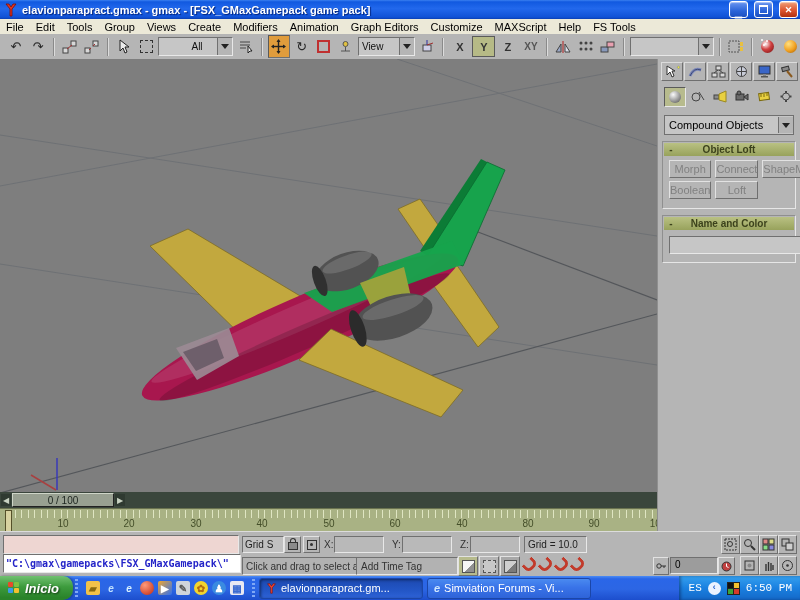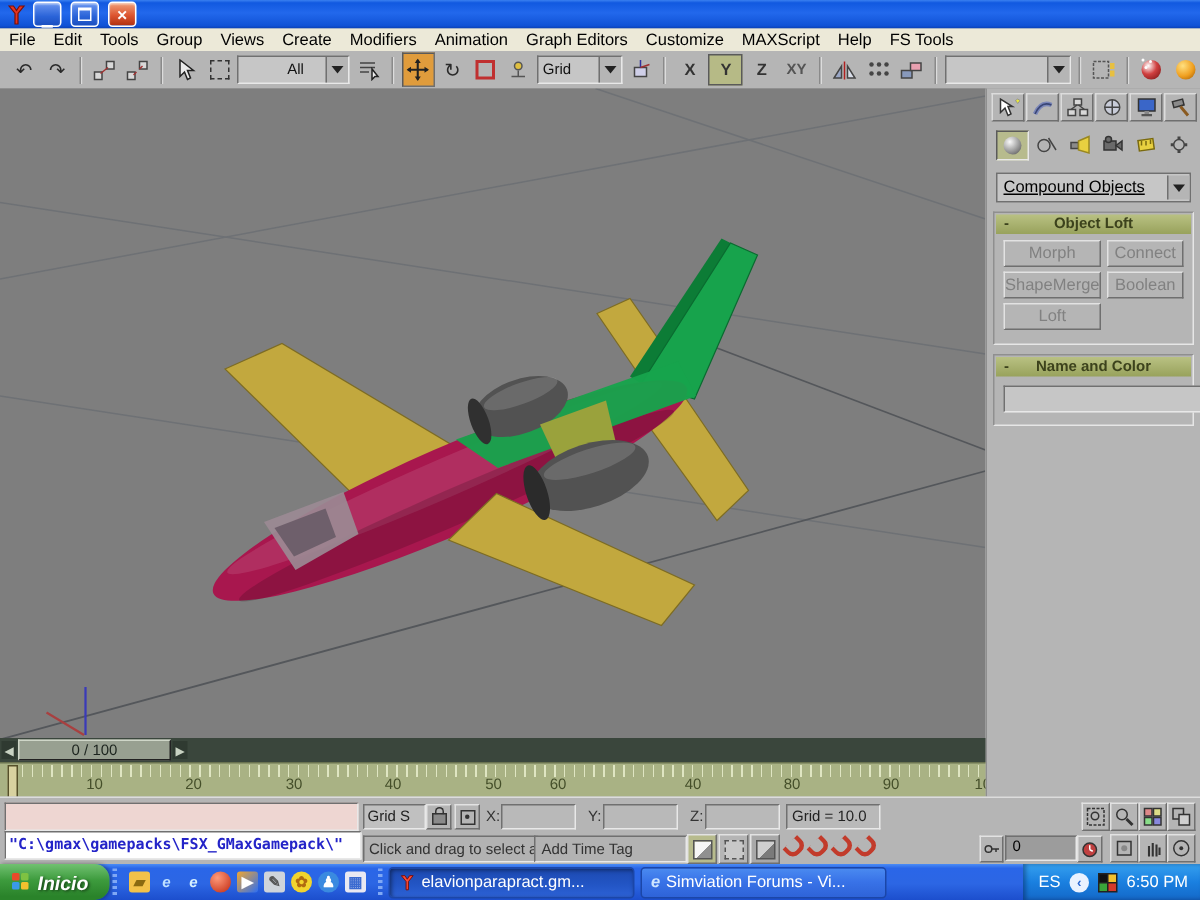--- a/index.html
+++ b/index.html
@@ -41,30 +41,30 @@
   .viewport{position:absolute;left:0;top:59px;width:657px;height:433px;background:#7e7e7e;overflow:hidden;}
   .viewport svg{position:absolute;inset:0;}
   
   .cpanel{position:absolute;left:657px;top:59px;right:0;bottom:24px;background:#b5b5b5;border-left:1px solid #8f8f8f;}
   .ctabs{display:flex;gap:1px;padding:3px 2px 2px 3px;}
   .ctab{width:22px;height:17px;background:#b5b5b5;border:1px solid #dcdcdc;border-right-color:#6f6f6f;border-bottom-color:#6f6f6f;
     display:flex;align-items:center;justify-content:center;}
   .subrow{display:flex;gap:2px;padding:4px 2px 4px 6px;}
   .sub{width:20px;height:18px;display:flex;align-items:center;justify-content:center;}
   .sub.active{background:#b7bb8d;border:1px solid #5a5a5a;border-bottom-color:#e8e8e8;border-right-color:#e8e8e8;}
-  .cp-dd{margin:4px 6px;height:18px;background:#c6c6c6;border:1px solid #707070;display:flex;align-items:center;font-size:11px;text-decoration:underline;}
+  .cp-dd{margin:4px 6px;height:18px;background:#c6c6c6;border:1px solid #707070;display:flex;align-items:center;font-size:11px;}
   .cp-dd .tx{flex:1;padding:0 4px;}
   .rollout{margin:6px 4px 0 4px;border:1px solid #8f8f8f;border-bottom-color:#e6e6e6;border-right-color:#e6e6e6;padding-bottom:6px;}
   .rtitle{height:13px;margin:1px;background:linear-gradient(180deg,#b9c183,#98a25c);
     display:flex;align-items:center;font-size:10px;font-weight:bold;color:#3c421c;}
   .rtitle .minus{width:14px;text-align:center;}
   .rtitle .cap{flex:1;text-align:center;padding-right:14px;}
   .agrow{display:flex;align-items:center;justify-content:flex-end;gap:4px;padding:4px 10px 2px 0;color:#8a8a8a;}
   .agbox{width:11px;height:11px;background:#c2c2c2;border:1px solid #8a8a8a;border-bottom-color:#eee;border-right-color:#eee;}
-  .btngrid{display:grid;grid-template-columns:1fr 1fr;gap:3px 4px;padding:3px 6px;}
+  .btngrid{display:grid;grid-template-columns:1fr 1fr 1fr;gap:3px 4px;padding:3px 6px;}
   .gbtn{height:16px;background:#b5b5b5;border:1px solid #e2e2e2;border-right-color:#6f6f6f;border-bottom-color:#6f6f6f;
     display:flex;align-items:center;justify-content:center;color:#818181;font-size:11px;}
   .namerow{display:flex;gap:4px;padding:5px 6px 2px 6px;align-items:center;}
   .namerow input{flex:1;height:14px;background:#c6c6c6;border:1px solid #707070;border-bottom-color:#e8e8e8;border-right-color:#e8e8e8;}
   
   .sliderrow{position:absolute;left:0;top:492px;width:657px;height:16px;background:#3a463c;display:flex;align-items:center;}
   .sarrow{width:10px;height:12px;margin:0 1px;background:#2f3a31;color:#c8d2c2;font-size:8px;display:flex;align-items:center;justify-content:center;}
   .sliderbtn{width:100px;height:12px;background:#98a091;border:1px solid #cfd6c8;border-right-color:#222;border-bottom-color:#222;
     display:flex;align-items:center;justify-content:center;color:#1c241e;font-size:10px;}
   .trackbar{position:absolute;left:0;top:508px;width:657px;height:23px;background:#a9b284;border-top:1px solid #6a7350;overflow:hidden;}
@@ -100,35 +100,36 @@
   .xpflag{width:12px;height:12px;display:grid;grid-template-columns:5px 5px;grid-template-rows:5px 5px;gap:1px;}
   .xpflag i{border-radius:1px;}
   .ql{display:flex;align-items:center;gap:4px;padding:0 6px;}
   .qli{width:14px;height:14px;display:flex;align-items:center;justify-content:center;font-size:10px;font-weight:bold;border-radius:2px;}
   .grip{width:3px;height:18px;margin:0 2px;background:repeating-linear-gradient(180deg,#7fa8f5 0 2px,transparent 2px 4px);}
   .task{height:19px;margin:0 2px;padding:0 6px;display:flex;align-items:center;gap:4px;min-width:150px;max-width:165px;
     background:linear-gradient(180deg,#4a8af0,#3973e8 45%,#2e63d8);border:1px solid #1b46a8;border-radius:3px;
     color:#fff;font-size:11px;white-space:nowrap;overflow:hidden;}
   .task.active{background:linear-gradient(180deg,#1c49b0,#2356c6 60%,#2d62d6);box-shadow:inset 1px 1px 3px rgba(0,0,0,.45);}
   .tray{margin-left:auto;height:24px;display:flex;align-items:center;gap:6px;padding:0 8px 0 10px;
-    background:linear-gradient(180deg,#35a0ef 0%,#1a80e0 50%,#1468c8 100%);box-shadow:inset 2px 0 3px rgba(0,0,40,.35);color:#fff;}
+    background:linear-gradient(180deg,#35a0ef 0%,#1a80e0 50%,#1468c8 100%);box-shadow:inset 2px 0 3px rgba(0,0,40,.35);color:#fff;font-family:Liberation Mono, monospace;}
   .trayicon{width:13px;height:13px;display:flex;align-items:center;justify-content:center;}
   .quad{width:11px;height:11px;display:grid;grid-template-columns:5px 5px;grid-template-rows:5px 5px;gap:1px;background:#222;padding:1px;}
   .raised3{background:#b5b5b5;border:1px solid #e2e2e2;border-right-color:#6f6f6f;border-bottom-color:#6f6f6f;
     display:flex;align-items:center;justify-content:center;}
 </style>
 </head>
 <body>
 
 <div id="app">
 
   <div class="titlebar">
     <svg width="14" height="14" viewBox="0 0 14 14">
       <path d="M2,1 L6,6 L6,13 L8,13 L8,6 L12,1 L9,1 L7,4 L5,1 Z" fill="#e43422" stroke="#7a0e06" stroke-width="0.8"></path>
     </svg>
+    <span class="ttl">elavionparapract.gmax - gmax - [FSX_GMaxGamepack game pack]</span>
     <span class="winbtn">
         <span style="margin-top:6px;">▁</span>
       </span>
     <span class="winbtn">
         <span style="width:7px;height:6px;border:1px solid #fff;border-top-width:2px;"></span>
       </span>
     <span class="winbtn close">
         <span>✕</span>
       </span>
   </div>
@@ -213,21 +214,21 @@
         <span class="redsq"></span>
       </div>
     <div class="ib">
       <svg width="15" height="15">
           <circle cx="7.5" cy="5" r="2.5" fill="#e0c040" stroke="#555"></circle>
           <line x1="3" y1="12" x2="12" y2="12" stroke="#555"></line>
           <line x1="7.5" y1="8" x2="7.5" y2="12" stroke="#555"></line>
         </svg>
     </div>
     <div class="tb-dd" style="width:58px;">
-      <span class="tx">Grid</span>
+      <span class="tx">View</span>
       <span class="dd-arrow"></span>
     </div>
     <div class="ib">
       <svg width="15" height="15">
           <rect x="3" y="6" width="8" height="6" fill="#cfcfe8" stroke="#444"></rect>
           <line x1="7" y1="1" x2="7" y2="6" stroke="#3030a0"></line>
           <line x1="7" y1="6" x2="13" y2="4" stroke="#a03030"></line>
         </svg>
     </div>
     <div class="tsep"></div>
@@ -465,21 +466,21 @@
   </div>
 
   <div class="trackbar">
     <div class="ticks"></div>
     <div class="framemarker"></div>
     <span class="tk" style="left:63px">10</span>
     <span class="tk" style="left:129px">20</span>
     <span class="tk" style="left:196px">30</span>
     <span class="tk" style="left:262px">40</span>
     <span class="tk" style="left:329px">50</span>
-    <span class="tk" style="left:372px">60</span>
+    <span class="tk" style="left:395px">60</span>
     <span class="tk" style="left:462px">40</span>
     <span class="tk" style="left:528px">80</span>
     <span class="tk" style="left:594px">90</span>
     <span class="tk" style="left:658px">100</span>
   </div>
 
   <div class="statusbar">
     <div class="fld macro"></div>
     <div class="fld listener">"C:\gmax\gamepacks\FSX_GMaxGamepack\"</div>
 

